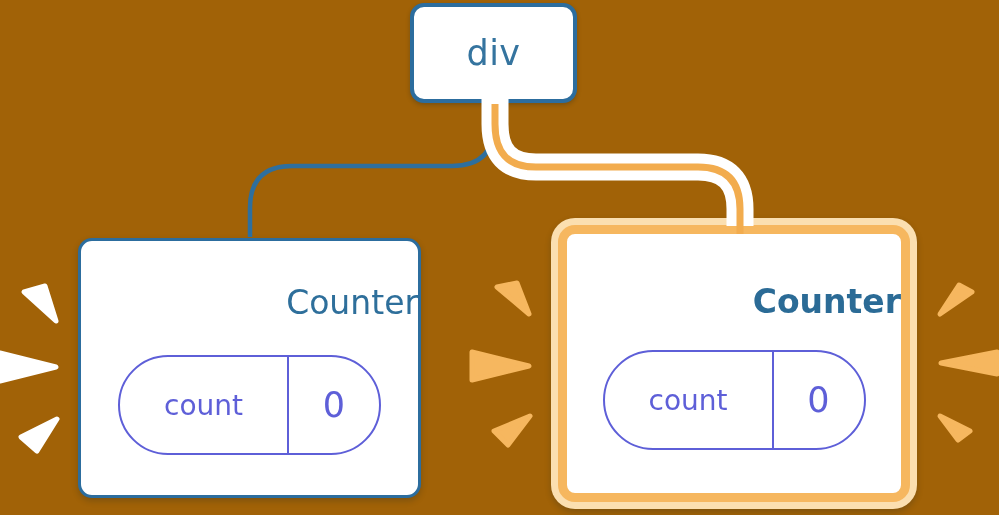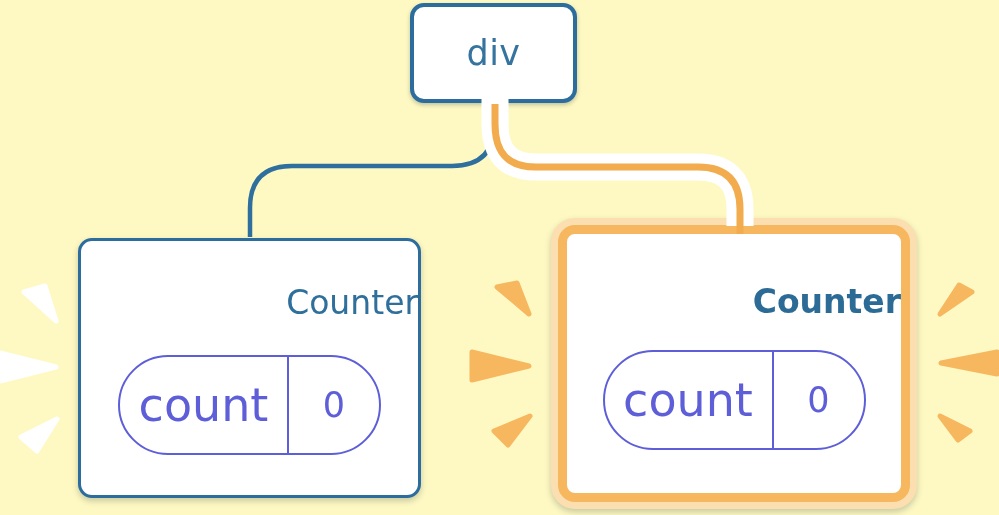--- a/index.html
+++ b/index.html
@@ -1,18 +1,18 @@
 <!DOCTYPE html>
 <html><head>
 <meta charset="utf-8">
 <style>
   html,body{margin:0;padding:0;background:#4B6670;}
   .stage{
     position:relative;width:999px;height:515px;overflow:hidden;
-    background:#fef9c3;
+    background:#a16207;
     font-family:"DejaVu Sans","Liberation Sans",sans-serif;
   }
   .layer{position:absolute;left:0;top:0;width:999px;height:515px;pointer-events:none;z-index:5;}
 
   
   .node-div{
     position:absolute;left:410px;top:3px;width:167px;height:100px;box-sizing:border-box;
     background:#fff;border:4px solid #2C6D9E;border-radius:14px;
     display:flex;align-items:center;justify-content:center;
     box-shadow:0 2px 4px rgba(10,30,40,.25);z-index:2;
@@ -41,21 +41,21 @@
   .card-right-inner .card-title{margin-top:48px;font-weight:700;color:#2B6B96;}
 
   
   .pill{
     width:263px;height:100px;box-sizing:border-box;margin:32px auto 0 auto;
     border:2px solid #5E5FD8;border-radius:52px;display:flex;align-items:stretch;overflow:hidden;
   }
   .card-right-inner .pill{margin-top:28px;}
   .pill-key{
     flex:1 1 auto;display:flex;align-items:center;justify-content:center;
-    font-size:46px;color:#5E5FD8;
+    font-size:28px;color:#5E5FD8;
   }
   .pill-val{
     width:90px;flex:0 0 auto;display:flex;align-items:center;justify-content:center;
     border-left:2px solid #5E5FD8;font-size:35px;color:#5E5FD8;
   }
 </style>
 </head>
 <body>
 
 <div class="stage">

